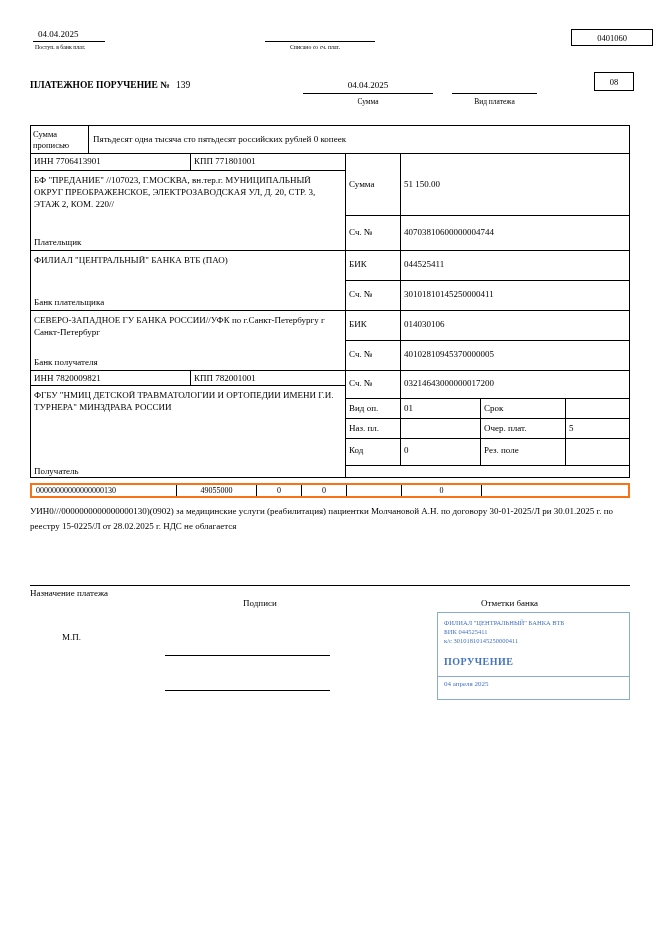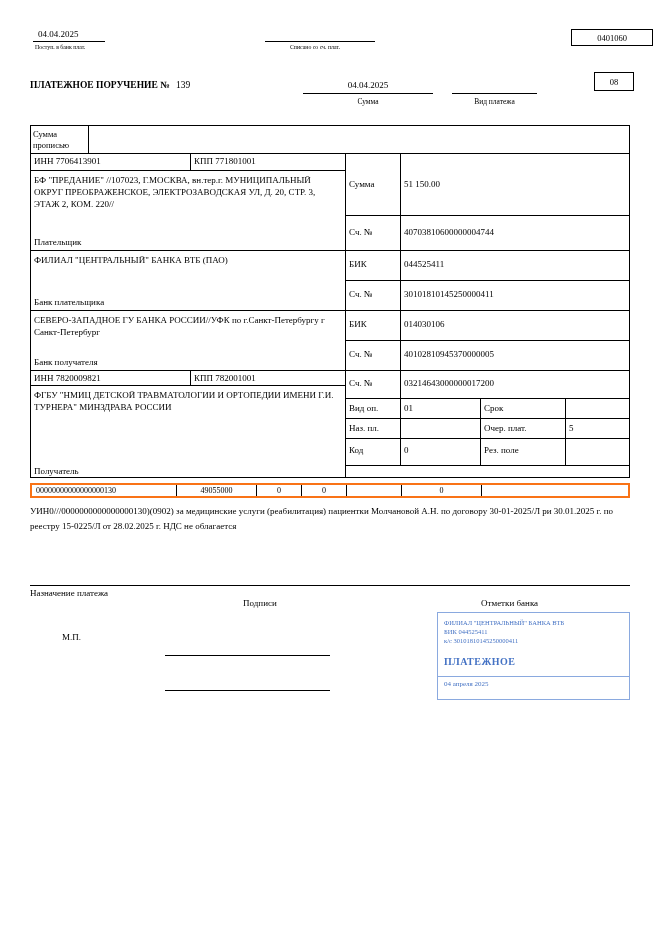--- a/index.html
+++ b/index.html
@@ -48,20 +48,21 @@
   <div class="t c sm" style="left:303px;top:96px;width:130px">Сумма</div>
 
   <div class="hl" style="left:452px;top:93px;width:85px"></div>
   <div class="t c sm" style="left:452px;top:96px;width:85px">Вид платежа</div>
 
   <div class="box" style="left:594px;top:72px;width:38px;height:17px">08</div>
 
   <div id="table">
     <div class="t" style="left:3px;top:4px;font-size:8.5px">Сумма</div>
     <div class="t" style="left:3px;top:15px;font-size:8.5px">прописью</div>
+    <div class="t" style="left:63px;top:9px">Пятьдесят одна тысяча сто пятьдесят российских рублей 0 копеек</div>
 
     <div class="t" style="left:4px;top:31px">ИНН 7706413901</div>
     <div class="t" style="left:164px;top:31px">КПП 771801001</div>
     <div class="t wrap" style="left:4px;top:49px;width:302px">БФ "ПРЕДАНИЕ" //107023, Г.МОСКВА, вн.тер.г. МУНИЦИПАЛЬНЫЙ ОКРУГ ПРЕОБРАЖЕНСКОЕ, ЭЛЕКТРОЗАВОДСКАЯ УЛ, Д. 20, СТР. 3, ЭТАЖ 2, КОМ. 220//</div>
     <div class="t" style="left:4px;top:112px">Плательщик</div>
 
     <div class="t" style="left:319px;top:54px">Сумма</div>
     <div class="t" style="left:374px;top:54px">51 150.00</div>
     <div class="t" style="left:319px;top:102px">Сч. №</div>
     <div class="t" style="left:374px;top:102px">40703810600000004744</div>
@@ -143,17 +144,17 @@
   <div class="t" style="left:243px;top:598px">Подписи</div>
   <div class="t" style="left:481px;top:598px">Отметки банка</div>
   <div class="t" style="left:62px;top:632px">М.П.</div>
   <div class="hl" style="left:165px;top:655px;width:165px"></div>
   <div class="hl" style="left:165px;top:690px;width:165px"></div>
 
   <div id="stamp">
     <div class="l">ФИЛИАЛ "ЦЕНТРАЛЬНЫЙ" БАНКА ВТБ</div>
     <div class="l">БИК 044525411</div>
     <div class="l">к/с 30101810145250000411</div>
-    <div class="status">ПЛАТЕЖНОЕ</div>
+    <div class="status">ПОРУЧЕНИЕ</div>
     <div class="date">04 апреля 2025</div>
   </div>
 
 </div>
 
 </body></html>

